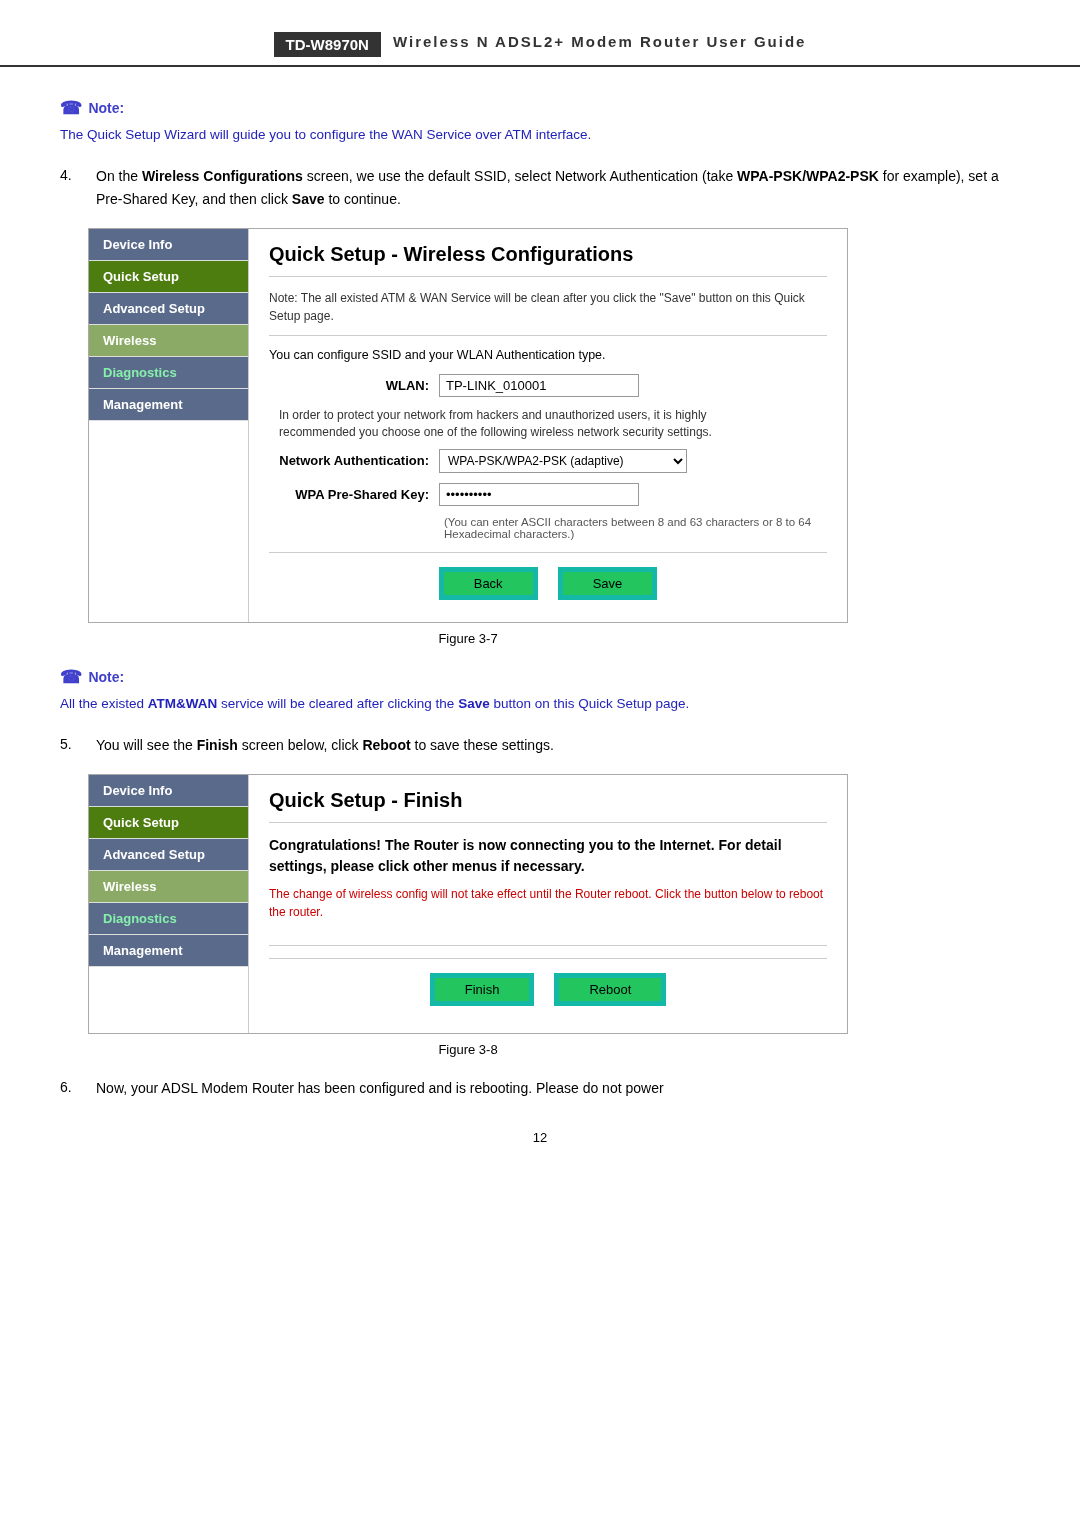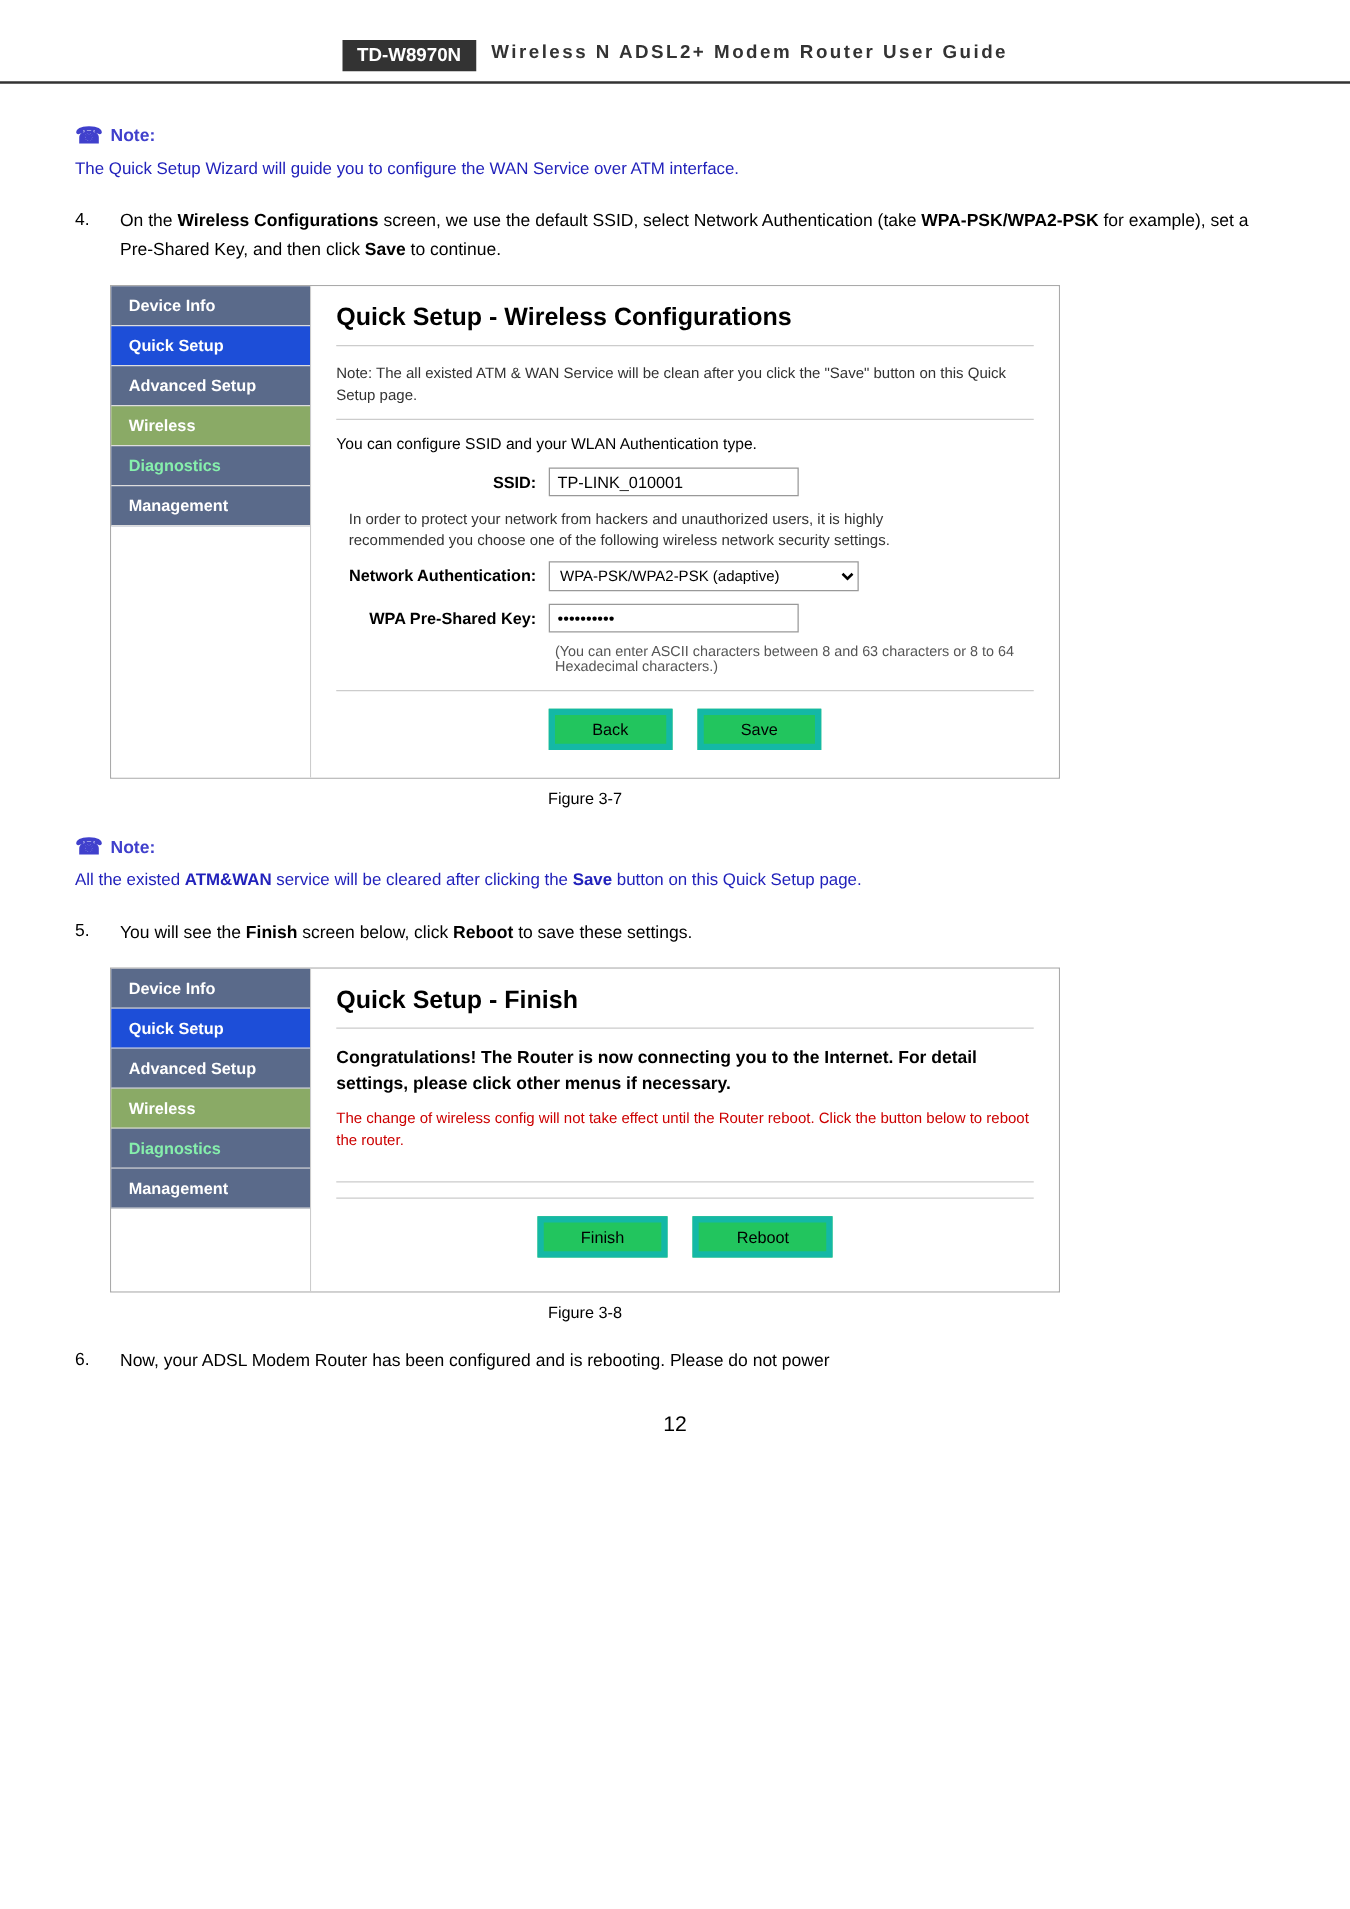--- a/index.html
+++ b/index.html
@@ -106,21 +106,21 @@
       flex-shrink: 0;
     }
     .sidebar-item {
       padding: 8px 14px;
       font-size: 13px;
       font-weight: bold;
       border-bottom: 1px solid #ddd;
       cursor: pointer;
     }
     .sidebar-item.device-info { background: #5a6a8a; color: #fff; }
-    .sidebar-item.quick-setup { background: #1d4ed8; color: #fff; }
+    .sidebar-item.quick-setup { background: #4d7c0f; color: #fff; }
     .sidebar-item.advanced-setup { background: #5a6a8a; color: #fff; }
     .sidebar-item.wireless { background: #8aaa66; color: #fff; }
     .sidebar-item.diagnostics { background: #5a6a8a; color: #86efac; }
     .sidebar-item.management { background: #5a6a8a; color: #fff; }
 
     
     .main-panel {
       flex: 1;
       padding: 14px 20px;
       background: #fff;
@@ -223,21 +223,21 @@
     .finish-note {
       font-size: 12px;
       color: #cc0000;
       margin-bottom: 10px;
       line-height: 1.5;
     }
 
     
     .page-number {
       text-align: center;
-      font-size: 17px;
+      font-size: 13px;
       margin-top: 30px;
       padding-bottom: 20px;
     }
   </style>
 </head>
 <body>
 
 <div class="page-header">
   <span class="header-model">TD-W8970N</span>
   <span class="header-title">Wireless  N  ADSL2+  Modem  Router  User  Guide</span>
@@ -275,21 +275,21 @@
       <div class="sidebar-item diagnostics">Diagnostics</div>
       <div class="sidebar-item management">Management</div>
     </div>
 
     <div class="main-panel">
       <div class="panel-title">Quick Setup - Wireless Configurations</div>
       <div class="panel-note">Note: The all existed ATM &amp; WAN Service will be clean after you click the "Save" button on this Quick Setup page.</div>
       <div class="panel-desc">You can configure SSID and your WLAN Authentication type.</div>
 
       <div class="form-row">
-        <span class="form-label">SSID:</span>
+        <span class="form-label">WLAN:</span>
         <input class="form-input" type="text" value="TP-LINK_010001" style="">
       </div>
 
       <div class="form-security-note">In order to protect your network from hackers and unauthorized users, it is highly recommended you choose one of the following wireless network security settings.</div>
 
       <div class="form-row">
         <span class="form-label">Network Authentication:</span>
         <select class="form-select">
           <option>WPA-PSK/WPA2-PSK (adaptive)</option>
         </select>

